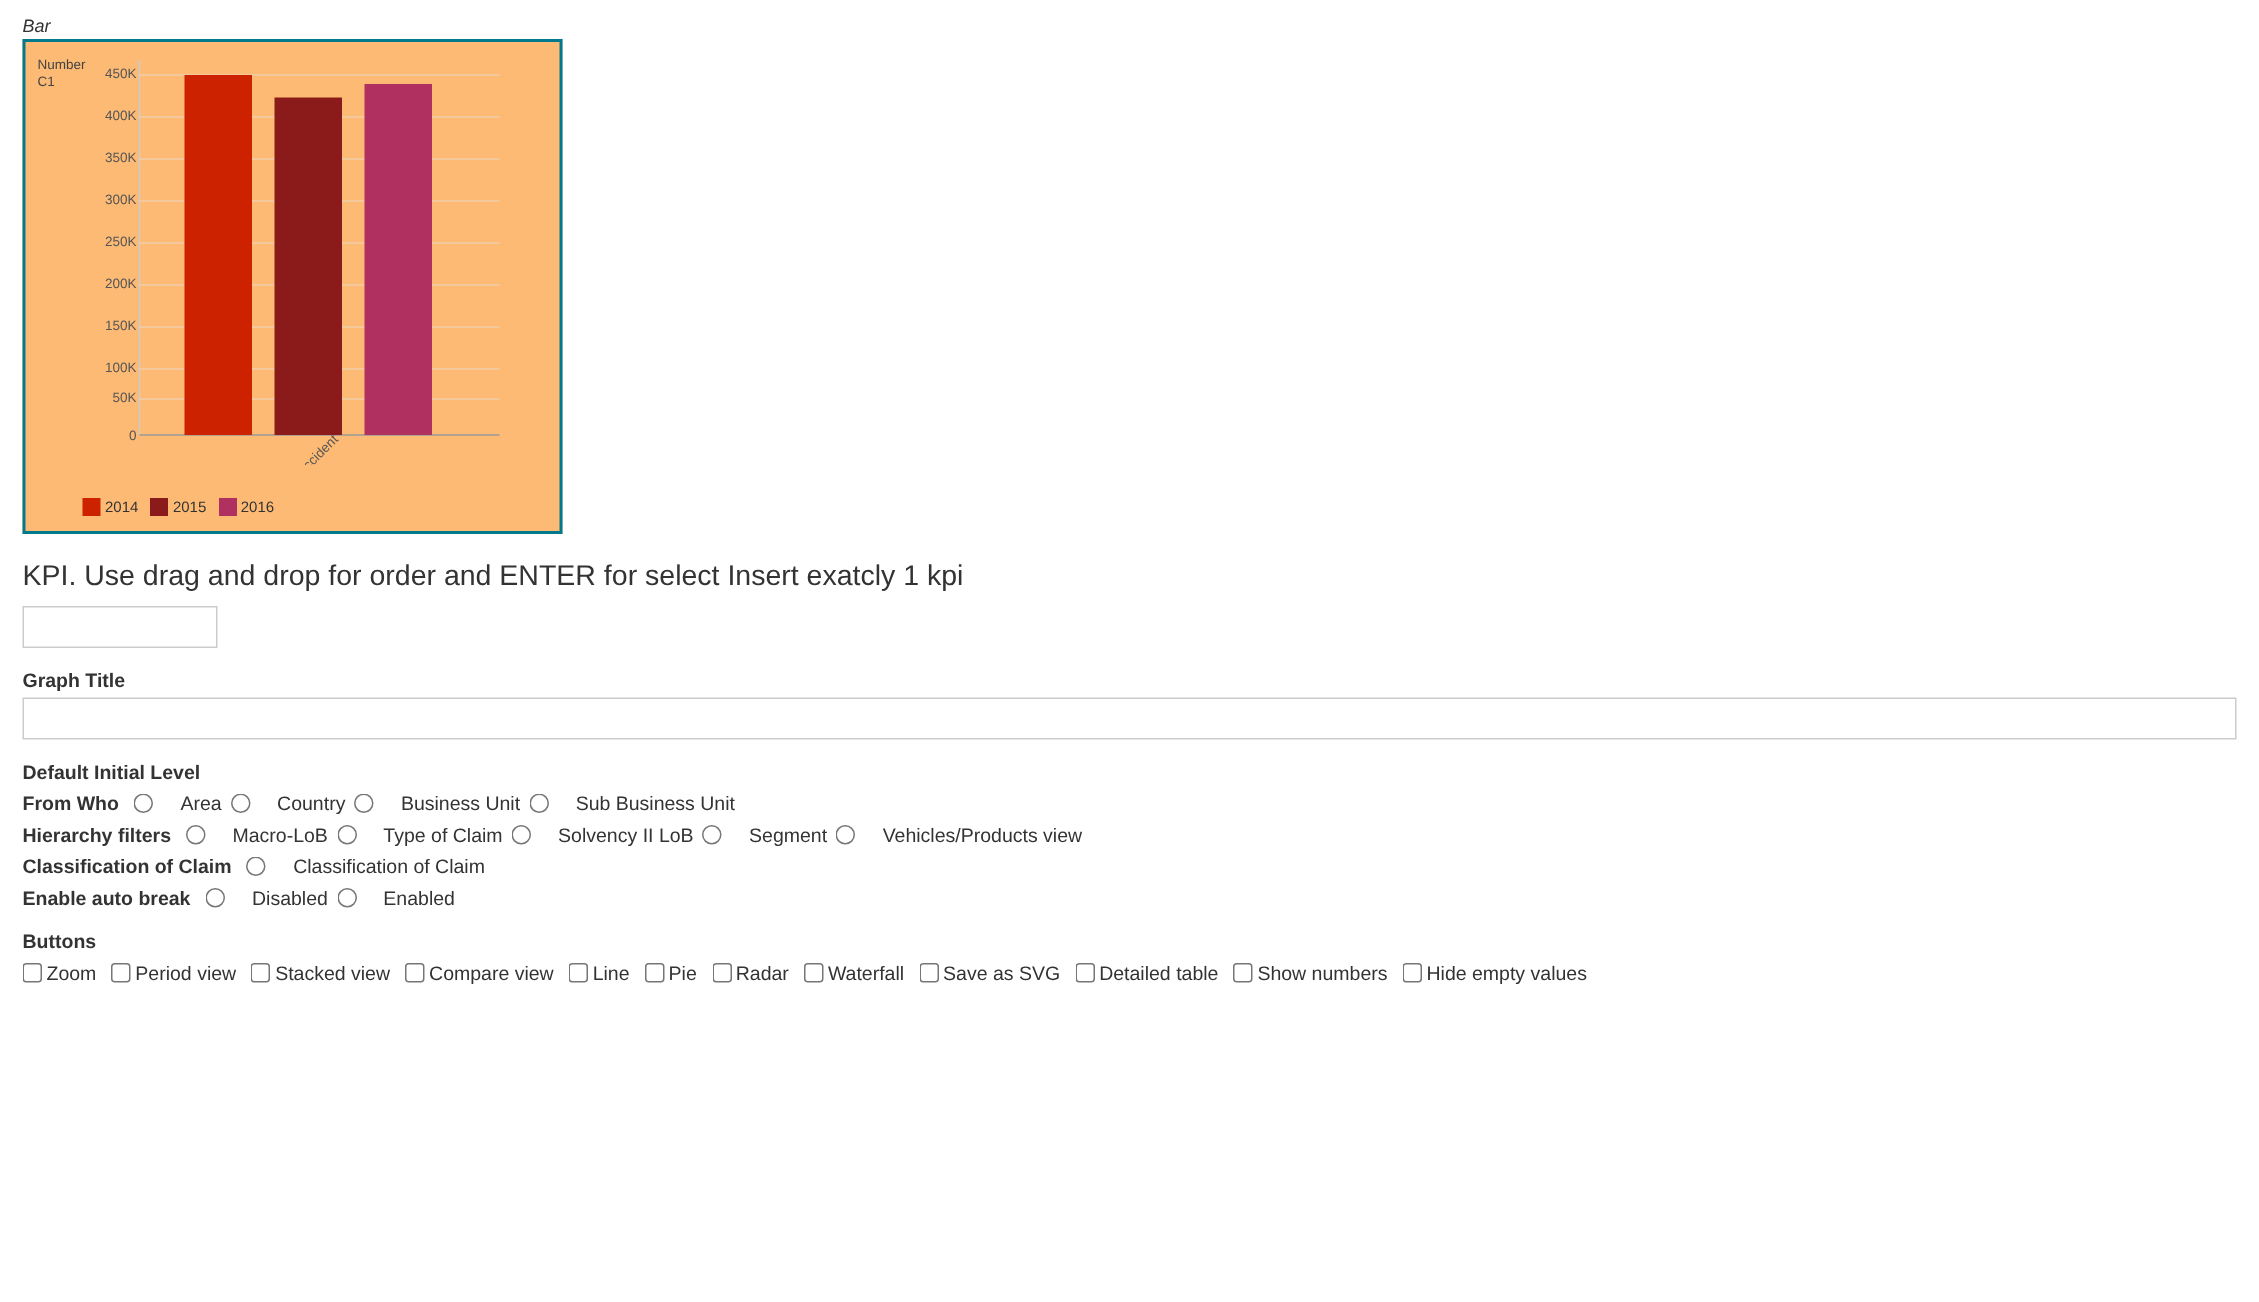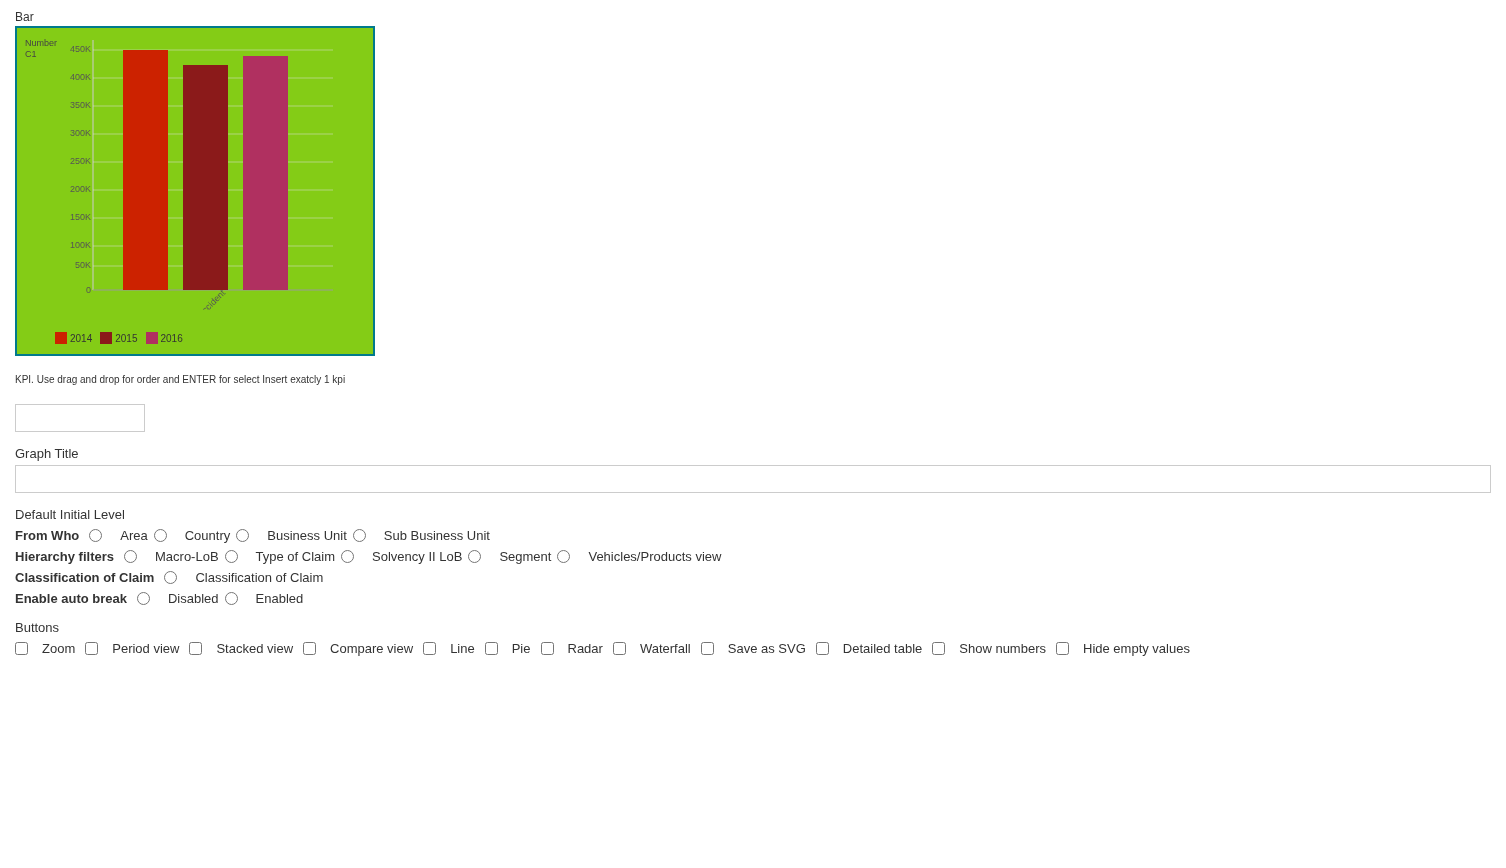--- a/index.html
+++ b/index.html
@@ -12,28 +12,29 @@
     }
     .section-title {
       font-weight: bold;
       font-size: 13px;
       margin-bottom: 4px;
     }
     .graph-type-label {
       font-size: 12px;
       color: #333;
       margin-bottom: 2px;
+      font-style: italic;
     }
     .chart-container {
       border: 2px solid #007a8c;
       width: 360px;
       height: 330px;
       padding: 8px;
       position: relative;
-      background: #84cc16;
+      background: #fdba74;
     }
     .chart-inner {
       width: 100%;
       height: 100%;
       position: relative;
     }
     .chart-y-label {
       position: absolute;
       left: 0;
       top: 2px;
@@ -58,32 +59,32 @@
     .legend-swatch {
       width: 12px;
       height: 12px;
       display: inline-block;
     }
     .kpi-section {
       margin-top: 18px;
       margin-bottom: 4px;
     }
     .kpi-label {
-      font-size: 10px;
-      margin-bottom: 19px;
+      font-size: 19px;
+      margin-bottom: 8px;
     }
     .kpi-input {
       width: 130px;
       height: 28px;
       border: 1px solid #ccc;
       outline: none;
       padding: 2px 4px;
     }
     .field-label {
-      font-weight: normal;
+      font-weight: bold;
       font-size: 13px;
       margin-top: 14px;
       margin-bottom: 4px;
     }
     .text-input-full {
       width: 100%;
       height: 28px;
       border: 1px solid #ccc;
       outline: none;
       padding: 2px 4px;
@@ -137,21 +138,21 @@
       gap: 18px;
       cursor: pointer;
     }
     .radio-item input[type="radio"] {
       accent-color: #007a8c;
       cursor: pointer;
     }
     .checkbox-item {
       display: flex;
       align-items: center;
-      gap: 14px;
+      gap: 3px;
       cursor: pointer;
       white-space: nowrap;
     }
     .checkbox-item input[type="checkbox"] {
       accent-color: #007a8c;
       cursor: pointer;
     }
     .buttons-row {
       display: flex;
       flex-wrap: wrap;

